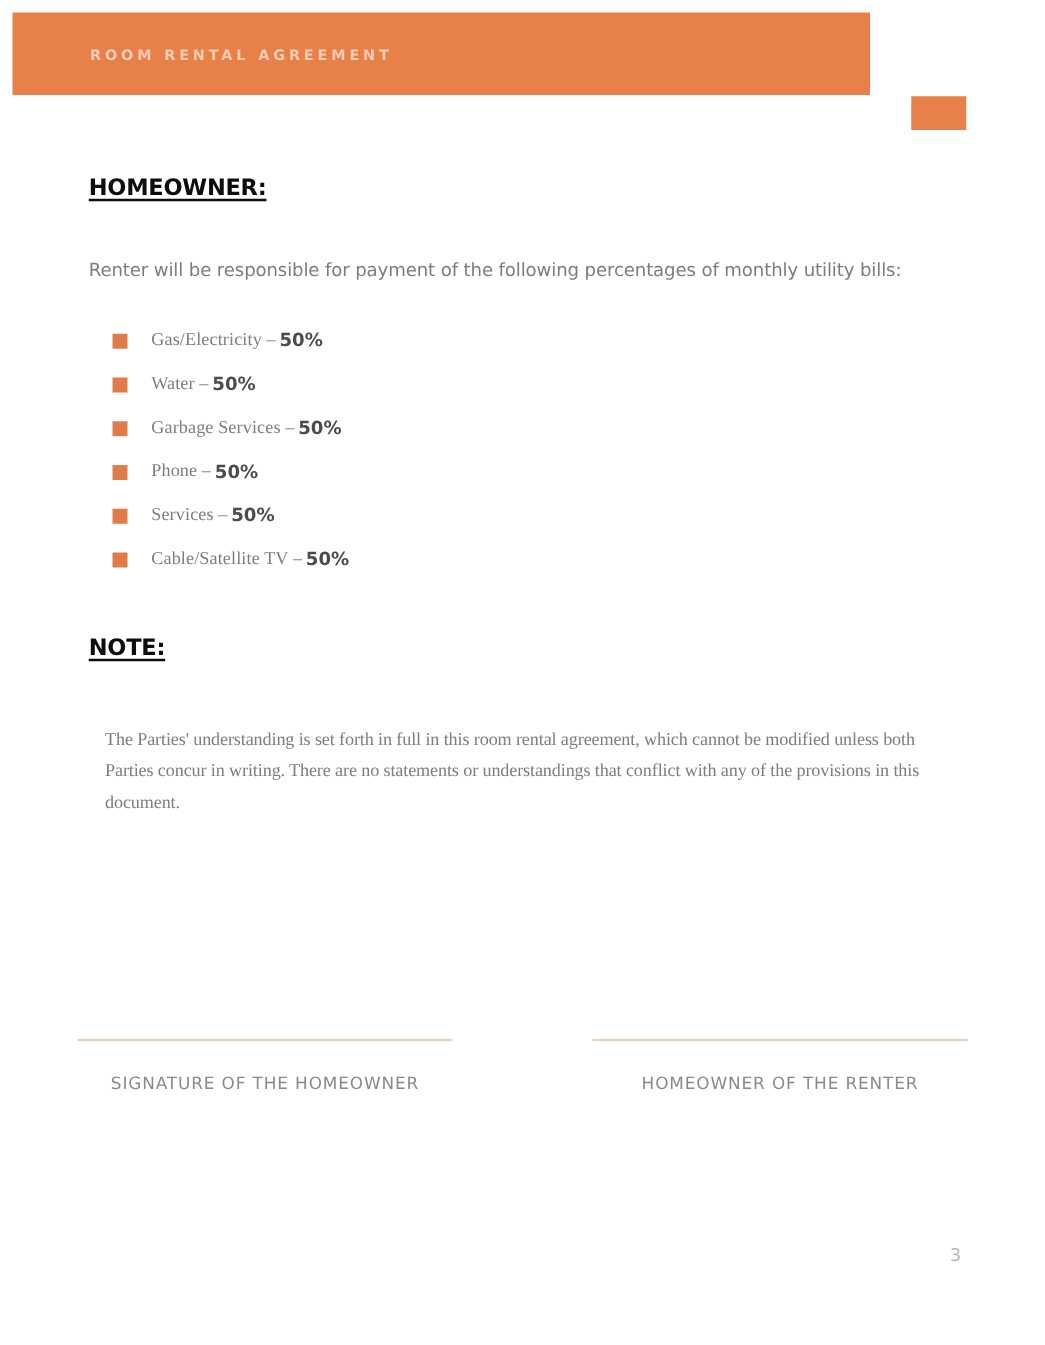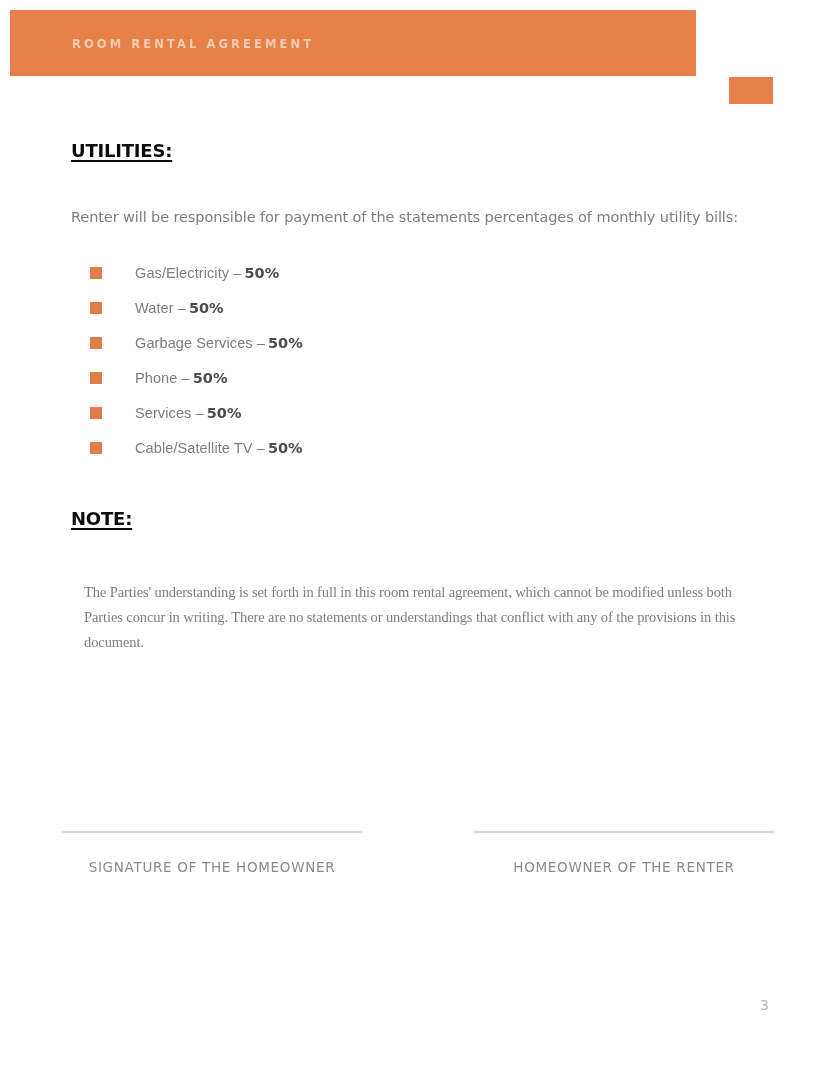--- a/index.html
+++ b/index.html
@@ -99,23 +99,22 @@
   .bullet-square {
     width: 12px;
     height: 12px;
     background: #e07c4a;
     flex: 0 0 12px;
     margin-right: 19px;
   }
   .util-label {
     font-size: 14.5px;
     color: #7d7d7d;
-    font-family: Liberation Sans, sans-serif;
+    font-family: Liberation Serif, serif;
     letter-spacing: 0.1px;
-    margin-left: 14px;
   }
   .util-value {
     font-size: 14.5px;
     color: #4c4c4c;
     font-weight: 700;
     font-family: "DejaVu Sans", sans-serif;
     margin-left: 3px;
   }
 
   .note-heading-wrap {
@@ -175,23 +174,23 @@
 <body>
 
 <div class="header-band">
   <div class="header-title">ROOM RENTAL AGREEMENT</div>
 </div>
 <div class="deco-square-white"></div>
 <div class="deco-square-orange"></div>
 
 <div class="content">
 
-  <h2 class="section-heading">UTILITIES:</h2>
-
-  <p class="intro-para">Renter will be responsible for payment of the statements percentages of monthly utility bills:</p>
+  <h2 class="section-heading">HOMEOWNER:</h2>
+
+  <p class="intro-para">Renter will be responsible for payment of the following percentages of monthly utility bills:</p>
 
   <ul class="util-list">
     <li class="util-item">
       <span class="bullet-square"></span>
       <span class="util-label">Gas/Electricity –</span>
       <span class="util-value">50%</span>
     </li>
     <li class="util-item">
       <span class="bullet-square"></span>
       <span class="util-label">Water –</span>

